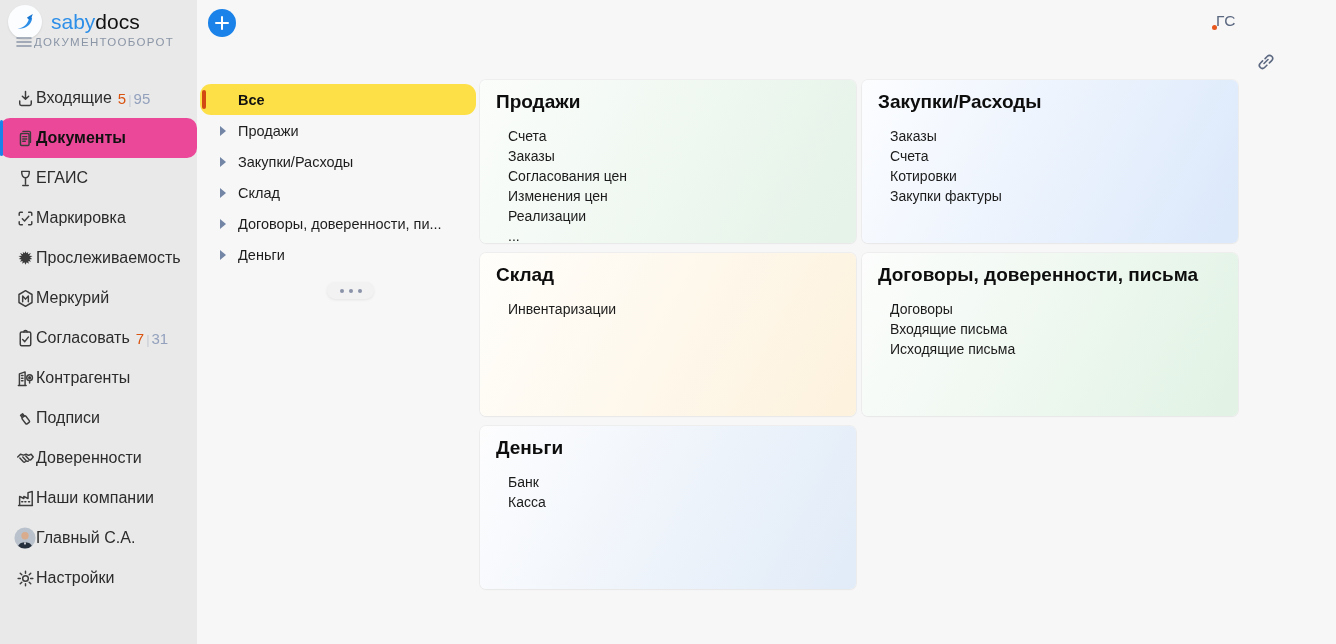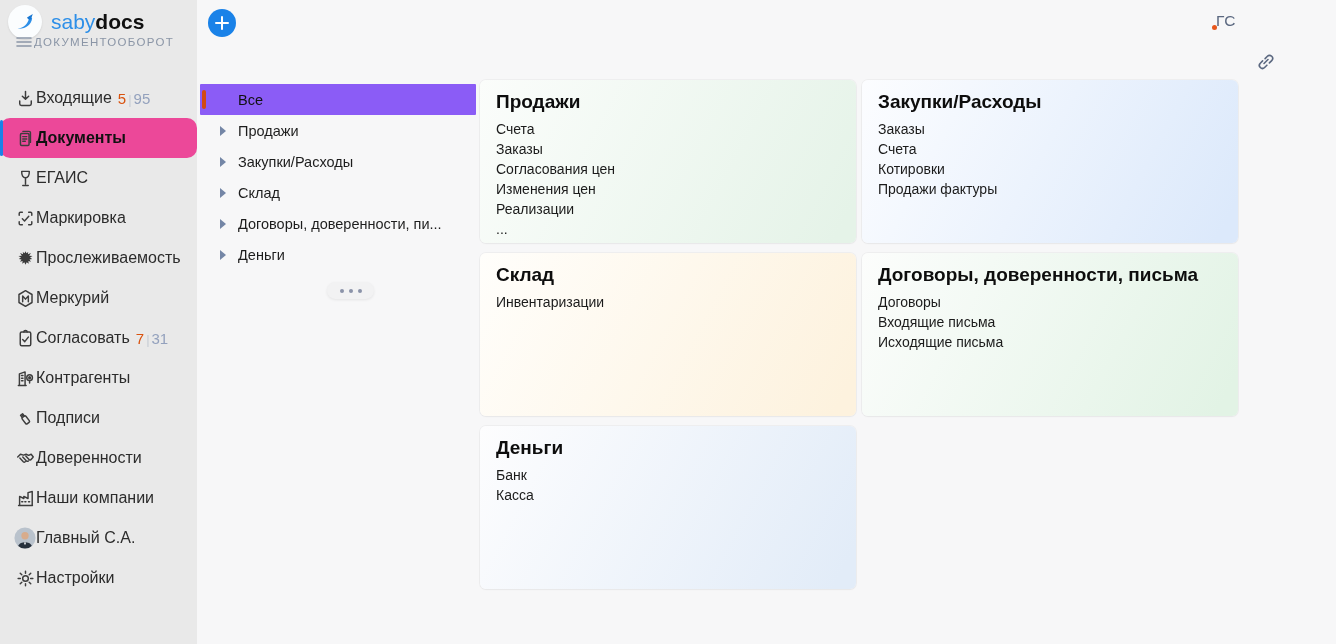--- a/index.html
+++ b/index.html
@@ -7,21 +7,21 @@
        font-family:"Liberation Sans",sans-serif;-webkit-font-smoothing:antialiased}
   #app{position:relative;width:1336px;height:644px}
 
   
   .sidebar{position:absolute;left:0;top:0;width:197px;height:644px;background:#e9e9e9}
   .logo-row{position:absolute;left:8px;top:5px;display:flex;align-items:center;gap:9px;cursor:pointer}
   .logo-badge{width:34px;height:34px;border-radius:50%;background:#fbfdfe;
               display:flex;align-items:center;justify-content:center;box-shadow:0 1px 2px rgba(0,0,0,.10)}
   .brand{font-size:21px;line-height:34px;white-space:nowrap}
   .brand .saby{color:#2d8fe8}
-  .brand .docs{color:#101010;font-weight:700}
+  .brand .docs{color:#101010;font-weight:400}
   .menu-row{position:absolute;left:14px;top:32px;display:flex;align-items:center;cursor:pointer}
   .menu-label{font-size:11.5px;letter-spacing:1.3px;color:#8a95a6;white-space:nowrap}
   .nav{position:absolute;left:0;top:78px;width:197px}
   .nav-item{position:relative;height:40px;display:flex;align-items:center;
             padding:0 6px 0 14px;gap:0;cursor:pointer;box-sizing:border-box}
   .nav-item .icon{width:22px;height:22px;flex:0 0 22px;display:flex;align-items:center;justify-content:center}
   .nav-label{font-size:16px;color:#2c2c2c;white-space:nowrap;overflow:hidden;flex:0 1 auto;min-width:0}
   .nav-item.selected{background:#ec4899;border-radius:10px}
   .nav-item.selected::before{content:"";position:absolute;left:0;top:2px;bottom:2px;width:3px;
                              background:#1a82e8;border-radius:2px}
@@ -38,35 +38,35 @@
                 letter-spacing:.5px}
   .gs-dot{position:absolute;left:-4px;bottom:0;width:5px;height:5px;border-radius:50%;background:#e8571d}
   .link-btn{position:absolute;left:1254px;top:50px;width:24px;height:24px;cursor:pointer}
 
   
   .tree{position:absolute;left:200px;top:84px;width:276px}
   .tree-item{position:relative;height:31px;display:flex;align-items:center;padding-left:38px;
              font-size:14.5px;color:#1d1d1d;cursor:pointer;box-sizing:border-box}
   .tree-item .arrow{position:absolute;left:20px;top:50%;margin-top:-5px;width:0;height:0;
                     border-left:6px solid #7486a6;border-top:5px solid transparent;border-bottom:5px solid transparent}
-  .tree-item.selected{background:#8b5cf6;border-radius:1px;font-weight:400;color:#111}
+  .tree-item.selected{background:#fde047;border-radius:11px;font-weight:700;color:#111}
   .tree-item.selected::before{content:"";position:absolute;left:2px;top:6px;bottom:6px;width:4px;
                               border-radius:2px;background:#d24a12}
   .tree-more{position:absolute;left:327px;top:282px;width:47px;height:17px;border-radius:9px;
              background:#f2f2f3;box-shadow:0 1px 3px rgba(0,0,0,.08);display:flex;align-items:center;
              justify-content:center;gap:5px;cursor:pointer;border:none}
   .tree-more i{width:4px;height:4px;border-radius:50%;background:#8b93a9}
 
   
   .cards{position:absolute;left:480px;top:80px;width:762px;display:grid;
          grid-template-columns:376px 376px;grid-auto-rows:163px;column-gap:6px;row-gap:10px}
   .card{border-radius:6px;padding:9px 16px 10px;box-sizing:border-box;cursor:pointer;
         box-shadow:0 0 0 1px rgba(0,0,0,.035),0 1px 2px rgba(0,0,0,.03)}
   .card h3{margin:0 0 5px;font-size:19px;line-height:25px;color:#0d0d0d;font-weight:700;white-space:nowrap}
-  .card ul{margin:0;padding:0;list-style:none}
+  .card ul{margin:12px;padding:0;list-style:none}
   .card li{font-size:14px;line-height:20px;color:#1b1b1b}
   .theme-green {background:linear-gradient(118deg,#fbfdfb 0%,#e5f3e8 95%)}
   .theme-blue  {background:linear-gradient(118deg,#fcfdff 0%,#dce9fb 95%)}
   .theme-orange{background:linear-gradient(118deg,#fffefb 0%,#fdf2de 95%)}
   .theme-green2{background:linear-gradient(118deg,#fcfdfc 0%,#e2f3e5 95%)}
   .theme-blue2 {background:linear-gradient(118deg,#fdfdfe 0%,#e2ecf8 95%)}
 </style>
 </head>
 <body>
 
@@ -300,21 +300,21 @@
           <li>Реализации</li>
           <li>...</li>
         </ul>
       </div>
       <div class="card theme-blue">
         <h3>Закупки/Расходы</h3>
         <ul>
           <li>Заказы</li>
           <li>Счета</li>
           <li>Котировки</li>
-          <li>Продажи фактуры</li>
+          <li>Закупки фактуры</li>
         </ul>
       </div>
       <div class="card theme-orange">
         <h3>Склад</h3>
         <ul>
           <li>Инвентаризации</li>
         </ul>
       </div>
       <div class="card theme-green2">
         <h3>Договоры, доверенности, письма</h3>

